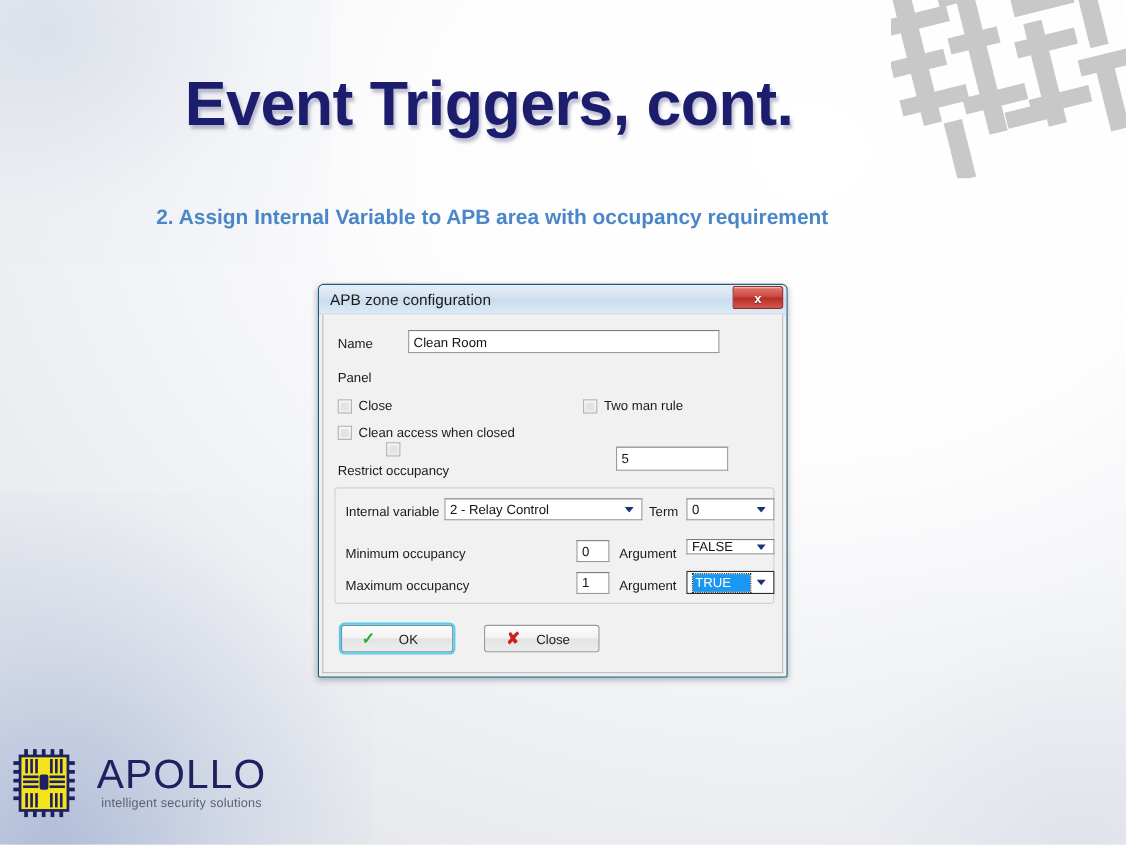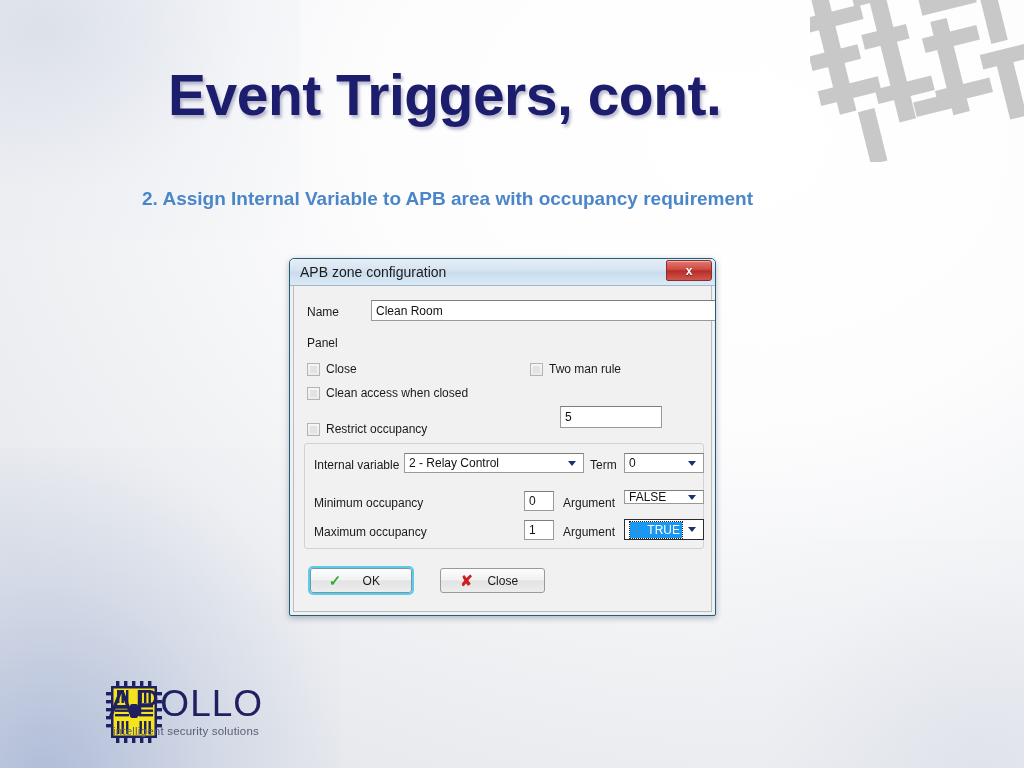--- a/index.html
+++ b/index.html
@@ -200,21 +200,20 @@
     border-right: 4.5px solid transparent;
     border-top: 5px solid #1c2f7a;
   }
   .combo.selected .cval {
     background: #1a97f0;
     color: #ffffff;
     outline: 1px dotted #222;
     padding: 1px 2px;
     margin: 17px 1px;
     font-weight: normal;
-    text-align: right;
   }
   .combo.selected {
     border: 1px solid #2c2c2c;
   }
 
   .chk {
     position: absolute;
     display: flex;
     align-items: center;
     gap: 6px;
@@ -271,25 +270,24 @@
     border-color: #6f98ab;
   }
   .btn .glyph { font-size: 15px; font-weight: bold; line-height: 1; }
   .btn .glyph.ok { color: #2eab34; }
   .btn .glyph.cancel { color: #cc2020; }
   .btn .btxt { min-width: 44px; text-align: center; }
 
   
   #logo {
     position: absolute;
-    left: 33px;
+    left: 12px;
     top: 681px;
     width: 210px;
     height: 66px;
-    text-align: center;
   }
   #logo-wordmark {
     position: absolute;
     left: 76px;
     top: 4px;
     font-size: 37px;
     font-weight: normal;
     letter-spacing: 1px;
     color: #1e2060;
     font-family: "Liberation Sans", sans-serif;
@@ -346,40 +344,40 @@
     <div class="dlg-titlebar">
       <div class="dlg-title-text">APB zone configuration</div>
       <div class="dlg-close">
         <span>x</span>
       </div>
     </div>
 
     <div class="dlg-body">
 
       <div class="lbl" style="left:13px; top:19px;">Name</div>
-      <div class="txtbox" style="left:77px; top:14px; width:346px; height:21px;">Clean Room</div>
+      <div class="txtbox" style="left:77px; top:14px; width:283px; height:21px;">Clean Room</div>
 
       <div class="lbl" style="left:13px; top:50px;">Panel</div>
 
       <div class="chk" style="left:13px; top:76px;">
         <span class="box"></span>
         <span class="ctext">Close</span>
       </div>
 
       <div class="chk" style="left:236px; top:76px;">
         <span class="box"></span>
         <span class="ctext">Two man rule</span>
       </div>
 
       <div class="chk" style="left:13px; top:100px;">
         <span class="box"></span>
         <span class="ctext">Clean access when closed</span>
       </div>
 
-      <div class="chk" style="left:13px; top:136px;">
+      <div class="chk" style="left:13px; top:116px;flex-direction:column;">
         <span class="box"></span>
         <span class="ctext">Restrict occupancy</span>
       </div>
 
       <div class="txtbox" style="left:266px; top:120px; width:102px; height:22px;">5</div>
 
       <div class="groupbox" style="left:10px; top:157px; width:400px; height:106px;"></div>
 
       <div class="lbl" style="left:20px; top:172px;">Internal variable</div>
       <div class="combo" style="left:110px; top:167px; width:180px; height:20px;">

